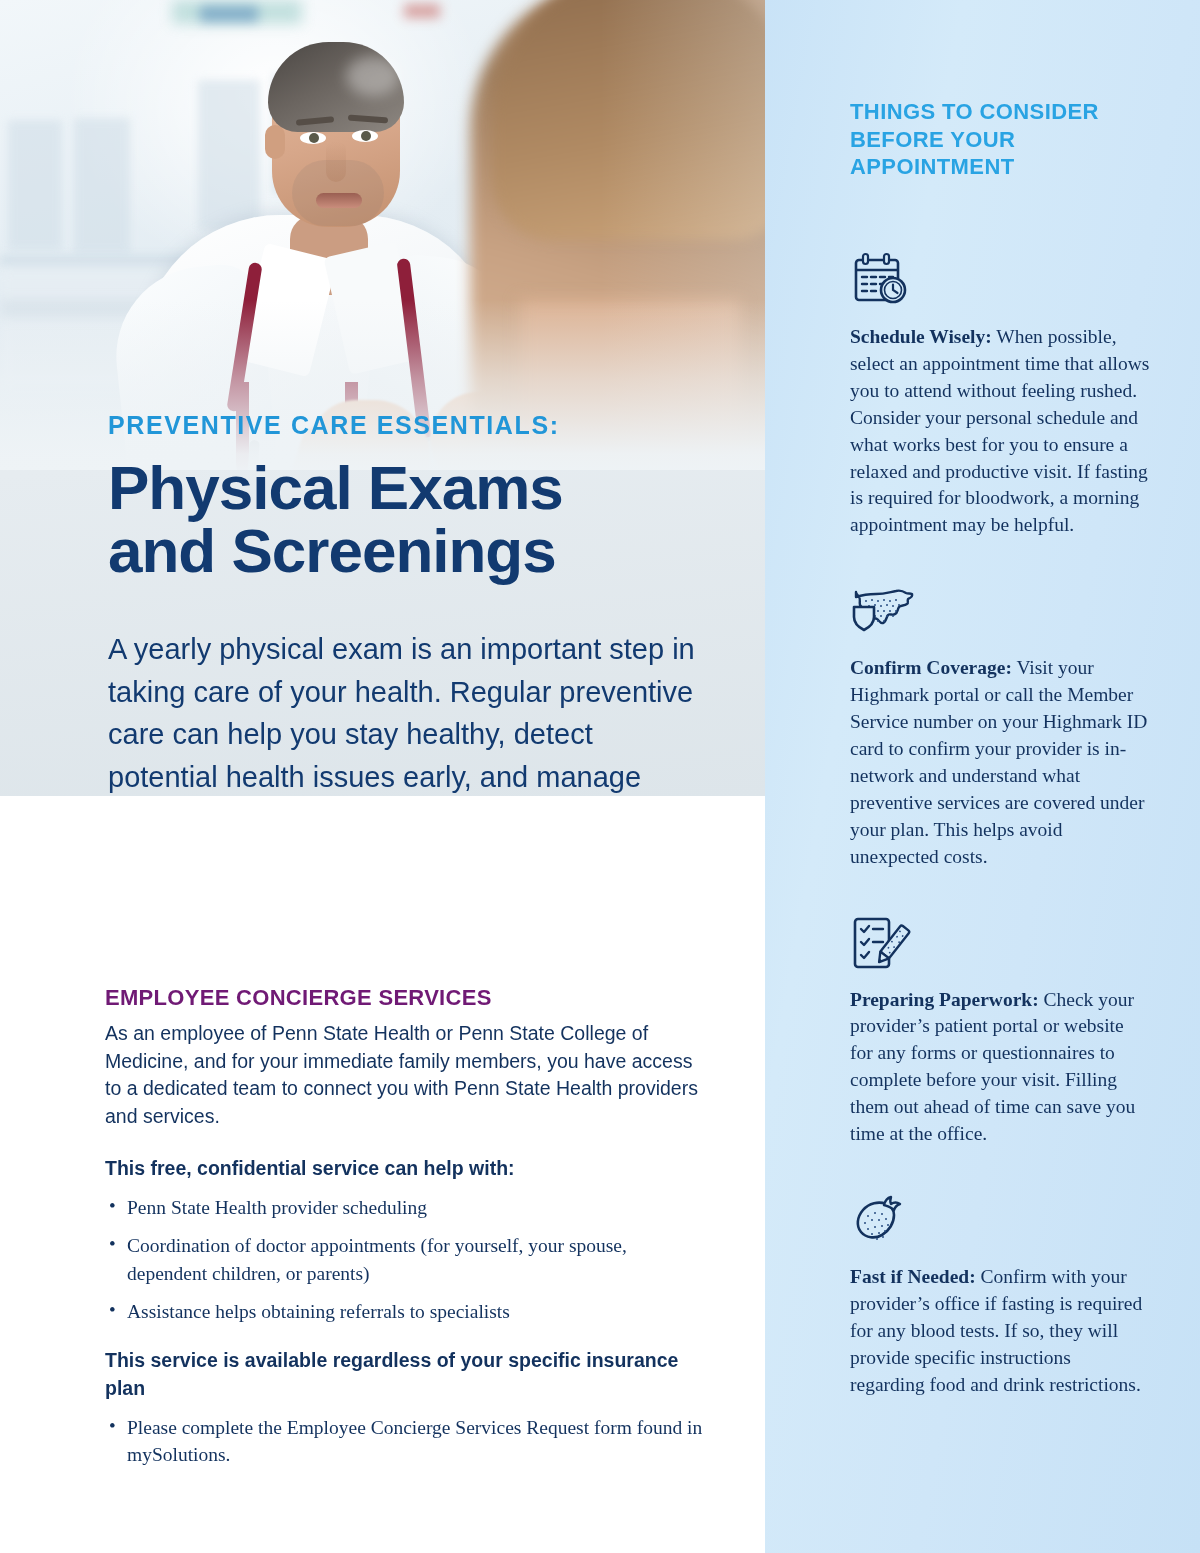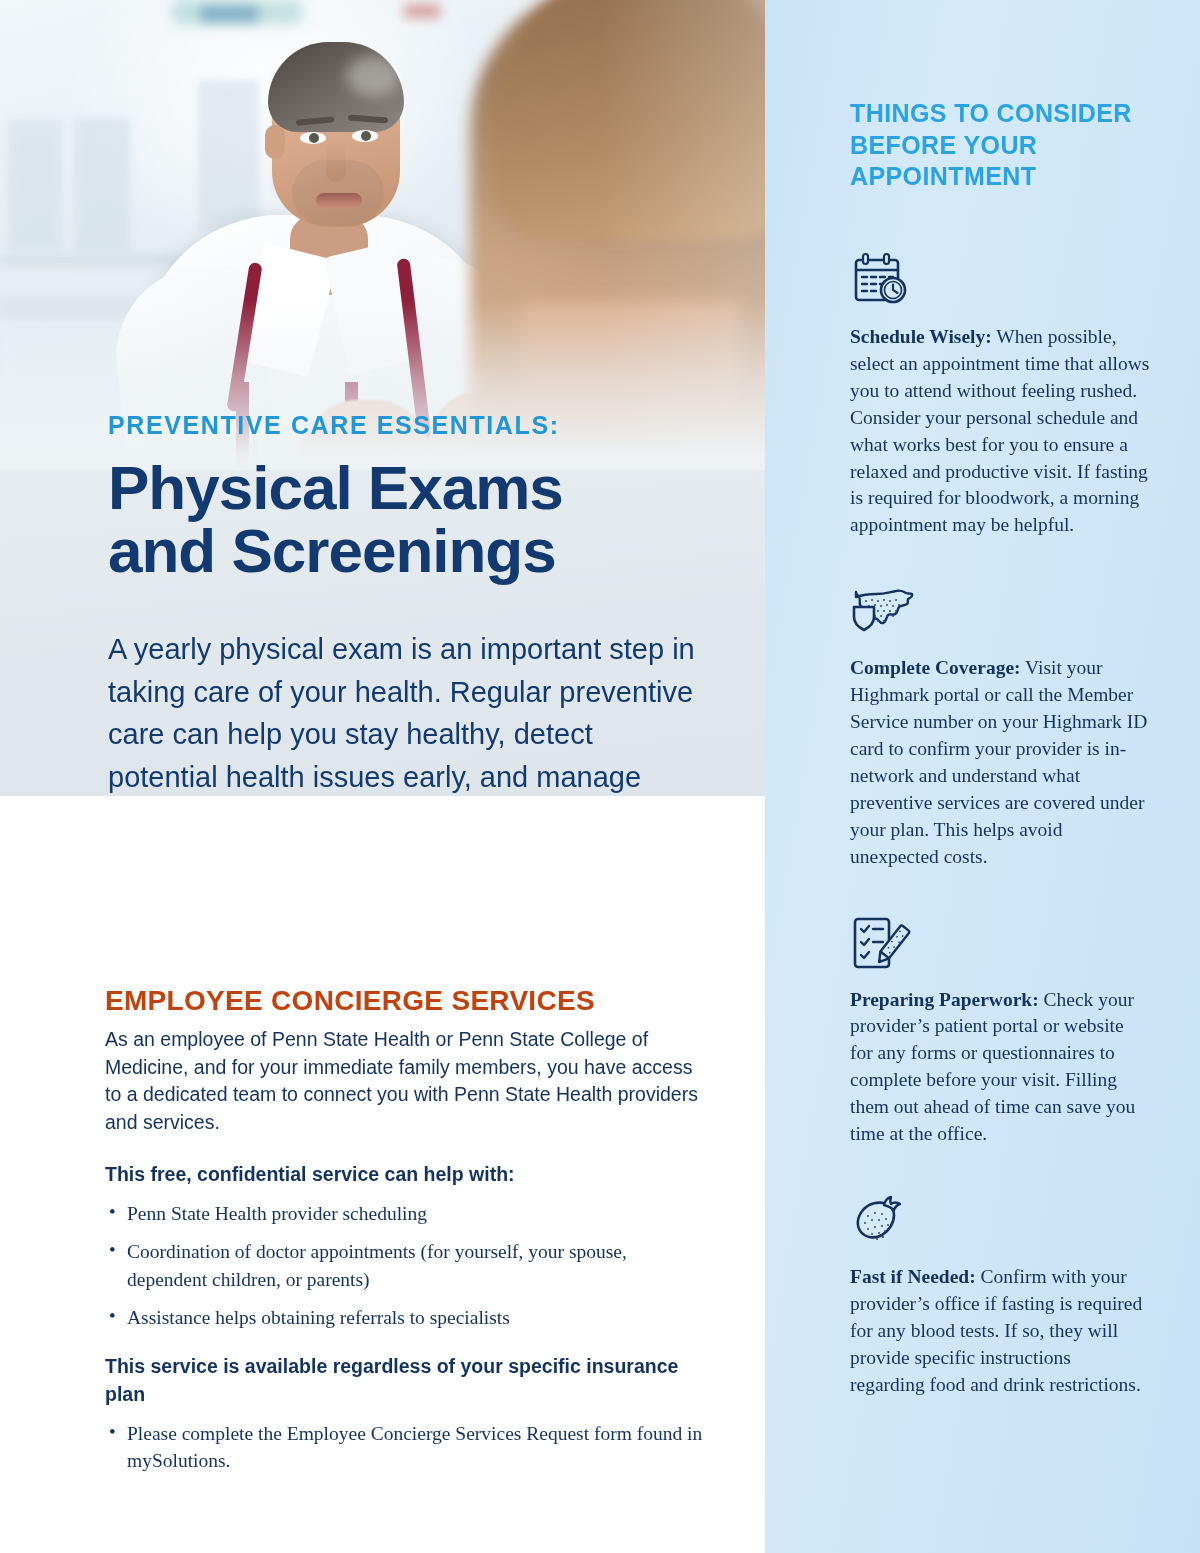--- a/index.html
+++ b/index.html
@@ -97,33 +97,33 @@
     background:linear-gradient(90deg,rgba(238,243,246,0),rgba(238,243,246,.25));}
 
   
   .hero-text{position:absolute;left:108px;top:412px;width:600px;}
   .eyebrow{font-size:25px;letter-spacing:1.6px;font-weight:700;color:#2196d8;margin:0 0 16px 0;line-height:1.1;}
   .hero-title{font-size:62px;line-height:1.02;font-weight:700;color:#123a70;margin:0;letter-spacing:-1px;}
   .hero-para{margin:46px 0 0 0;font-size:29px;line-height:1.47;color:#123a70;font-weight:400;}
 
   
   .concierge{position:absolute;left:105px;top:985px;width:600px;}
-  .sec-head{font-size:28px;font-weight:700;color:#c2410c;letter-spacing:.3px;margin:0 0 9px 0;}
+  .sec-head{font-size:22px;font-weight:700;color:#701a75;letter-spacing:.3px;margin:0 0 9px 0;}
   .serif{font-family:Liberation Sans, sans-serif;color:#13325e;}
   .c-para{font-size:19.5px;line-height:1.42;margin:0 0 24px 0;}
   .c-sub{font-size:19.5px;font-weight:700;line-height:1.4;margin:0 0 12px 0;}
   ul.c-list{list-style:none;margin:0 0 22px 0;padding:0;}
   ul.c-list li{position:relative;padding-left:22px;font-size:19.5px;line-height:1.4;margin-bottom:11px;
     font-family:"Liberation Serif", serif;color:#13325e;}
   ul.c-list li:before{content:"\2022";position:absolute;left:4px;top:-1px;font-size:19px;color:#13325e;}
 
   
   .sidebar{position:absolute;left:765px;top:0;width:435px;height:1553px;
     background:linear-gradient(100deg,#c9e3f7 0%,#d4eaf9 28%,#cfe6f8 60%,#c6e1f6 100%);}
-  .sb-title{position:absolute;left:85px;top:98px;width:300px;font-size:25px;font-weight:700;color:#29a3e3;
+  .sb-title{position:absolute;left:85px;top:98px;width:300px;font-size:22px;font-weight:700;color:#29a3e3;
     line-height:1.26;letter-spacing:.4px;}
   .tips{position:absolute;left:85px;top:252px;width:300px;}
   .tip{margin-bottom:44px;}
   .tip-icon{height:62px;margin-bottom:10px;}
   .tip-text{font-family:"Liberation Serif", serif;color:#13325e;font-size:19.5px;line-height:1.38;}
   .tip-text b{font-weight:700;}
 </style>
 </head>
 <body>
 
@@ -262,21 +262,21 @@
                 <circle cx="31" cy="33" r="1"></circle>
                 <circle cx="37" cy="33" r="1"></circle>
               <circle cx="43" cy="33" r="1"></circle>
               <circle cx="28" cy="38" r="1"></circle>
                 <circle cx="34" cy="38" r="1"></circle>
             </g>
             <path d="M4 24h20v10c0 7-6 11-10 13-4-2-10-6-10-13V24z" fill="#d4eaf9" stroke="#13325e" stroke-width="2.6" stroke-linejoin="round"></path>
           </svg>
         </div>
         <div class="tip-text">
-          <b>Complete Coverage:</b> 
+          <b>Confirm Coverage:</b> 
           <span>Visit your Highmark portal or call the Member Service number on your Highmark ID card to confirm your provider is in-network and understand what preventive services are covered under your plan. This helps avoid unexpected costs.</span>
         </div>
       </div>
 
       <div class="tip">
         <div class="tip-icon">
           <svg width="64" height="60" viewBox="0 0 64 60" fill="none">
             <rect x="5" y="4" width="34" height="48" rx="3" stroke="#13325e" stroke-width="2.6" fill="none"></rect>
             <g stroke="#13325e" stroke-width="2.4" stroke-linecap="round" stroke-linejoin="round" fill="none">
               <path d="M11 14l3 3 5-6"></path>

